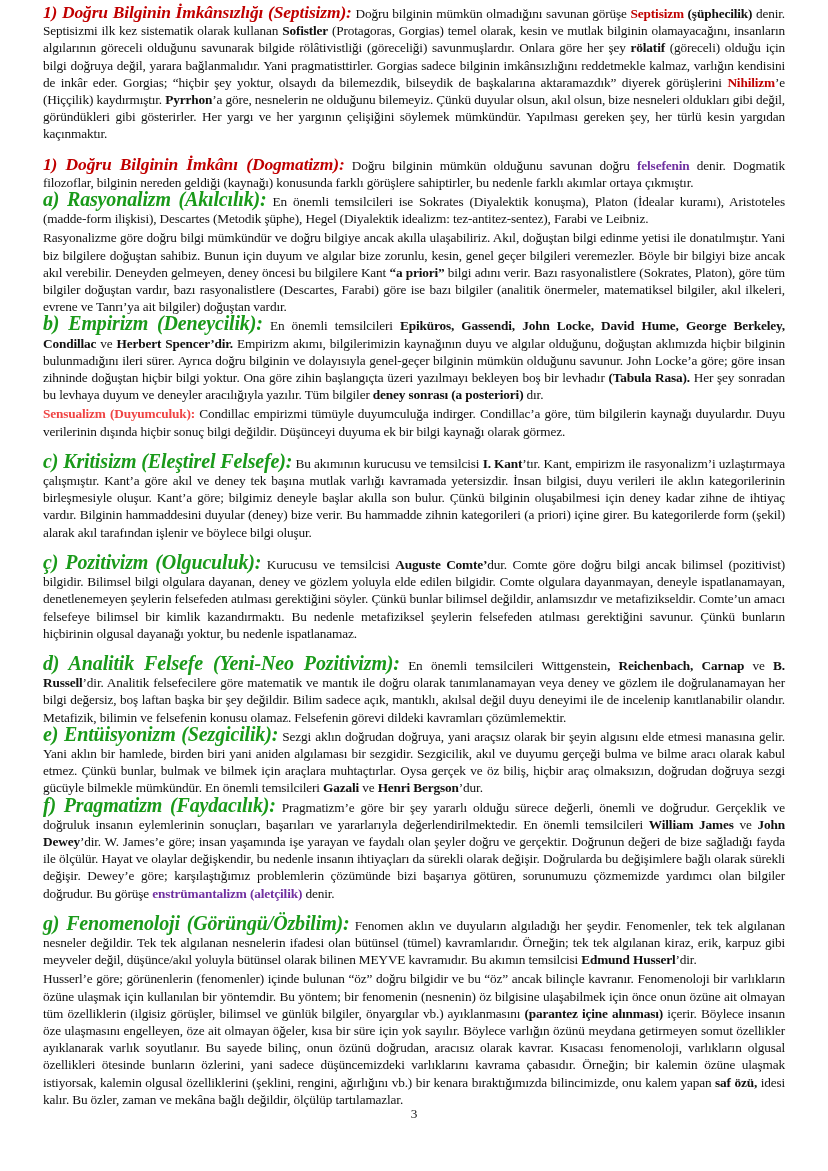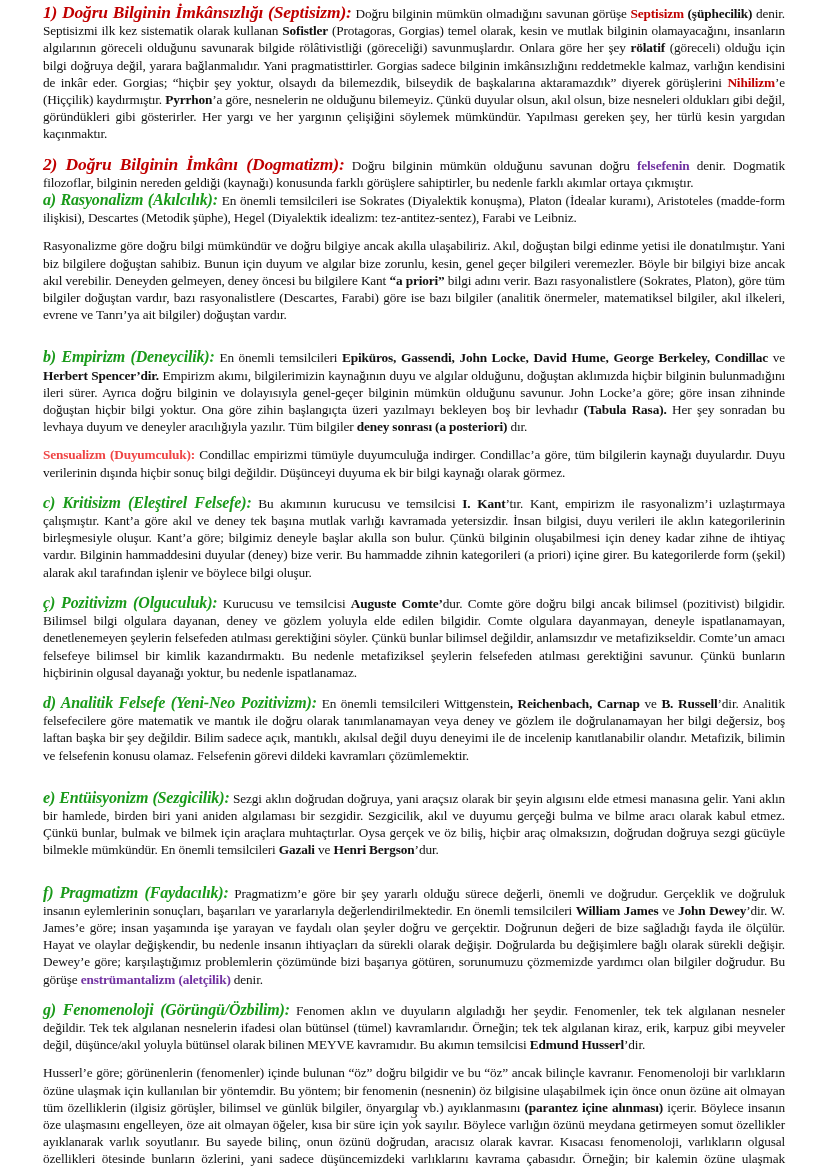--- a/index.html
+++ b/index.html
@@ -7,45 +7,45 @@
     width: 828px; height: 1171px; overflow: hidden; position: relative;
     font-family: "Liberation Serif", "DejaVu Serif", serif;
     color: #111111;
   }
   .page { position: absolute; left: 43px; top: 4px; width: 742px; }
   p {
     margin: 0; font-size: 13.3px; line-height: 17.2px;
     text-align: justify; text-justify: inter-word;
     letter-spacing: -0.15px;
   }
-  .gap-sm { margin-top: 11px; }
-  .gap-md { margin-top: 25px; }
+  .gap-sm { margin-top: 2px; }
+  .gap-md { margin-top: 0; }
   .gap-lg { margin-top: 13px; }
   .h-main { color: #c00000; font-weight: bold; font-style: italic; font-size: 17.5px; }
-  .h-sub { color: #1a9a1a; font-weight: bold; font-style: italic; font-size: 16px; }
+  .h-sub { color: #1a9a1a; font-weight: bold; font-style: italic; font-size: 20px; }
   .h-sens { color: #ef4444; font-weight: bold; }
   .red-b { color: #c00000; font-weight: bold; }
   .purple-b { color: #7030a0; font-weight: bold; }
   b { font-weight: bold; }
   .page-num {
     position: absolute; left: 0; width: 828px; top: 1106px;
     text-align: center; font-size: 13.3px;
   }
 </style>
 </head>
 <body>
 
 <div class="page">
 
   <p>
     <span class="h-main">1) Doğru Bilginin İmkânsızlığı (Septisizm):</span><span> Doğru bilginin mümkün olmadığını savunan görüşe </span><span class="red-b">Septisizm</span><span> </span><b>(şüphecilik)</b><span> denir. Septisizmi ilk kez sistematik olarak kullanan </span><b>Sofistler</b><span> (Protagoras, Gorgias) temel olarak, kesin ve mutlak bilginin olamayacağını, insanların algılarının göreceli olduğunu savunarak bilgide rölâtivistliği (göreceliği) savunmuşlardır. Onlara göre her şey </span><b>rölatif</b><span> (göreceli) olduğu için bilgi doğruya değil, yarara bağlanmalıdır. Yani pragmatisttirler.  Gorgias sadece bilginin imkânsızlığını reddetmekle kalmaz, varlığın kendisini de inkâr eder. Gorgias;  “hiçbir şey yoktur, olsaydı da bilemezdik, bilseydik de başkalarına aktaramazdık” diyerek görüşlerini </span><span class="red-b">Nihilizm</span><span>’e (Hiççilik) kaydırmıştır. </span><b>Pyrrhon</b><span>’a göre, nesnelerin ne olduğunu bilemeyiz. Çünkü duyular olsun, akıl olsun, bize nesneleri oldukları gibi değil, göründükleri gibi gösterirler. Her yargı ve her yargının çelişiğini söylemek mümkündür. Yapılması gereken şey, her türlü kesin yargıdan kaçınmaktır.</span>
   </p>
 
   <p class="gap-lg">
-    <span class="h-main">2) Doğru Bilginin İmkânı (Dogmatizm):</span><span> Doğru bilginin mümkün olduğunu savunan doğru </span><span class="purple-b">felsefenin</span><span> denir. Dogmatik filozoflar, bilginin nereden geldiği (kaynağı) konusunda farklı görüşlere sahiptirler, bu nedenle farklı akımlar ortaya çıkmıştır.</span>
+    <span class="h-main">1) Doğru Bilginin İmkânı (Dogmatizm):</span><span> Doğru bilginin mümkün olduğunu savunan doğru </span><span class="purple-b">felsefenin</span><span> denir. Dogmatik filozoflar, bilginin nereden geldiği (kaynağı) konusunda farklı görüşlere sahiptirler, bu nedenle farklı akımlar ortaya çıkmıştır.</span>
   </p>
 
   <p>
     <span class="h-sub">a) Rasyonalizm (Akılcılık):</span><span> En önemli temsilcileri ise Sokrates (Diyalektik konuşma), Platon (İdealar kuramı), Aristoteles (madde-form ilişkisi), Descartes (Metodik şüphe), Hegel (Diyalektik idealizm: tez-antitez-sentez), Farabi ve Leibniz.</span>
   </p>
   <p class="gap-sm">
     <span>Rasyonalizme göre doğru bilgi mümkündür ve doğru bilgiye ancak akılla ulaşabiliriz. Akıl, doğuştan bilgi edinme yetisi ile donatılmıştır. Yani biz bilgilere doğuştan sahibiz.  Bunun için duyum ve algılar bize zorunlu, kesin, genel geçer bilgileri veremezler. Böyle bir bilgiyi bize ancak akıl verebilir. Deneyden gelmeyen, deney öncesi bu bilgilere Kant </span><b>“a priori”</b><span> bilgi adını verir. Bazı rasyonalistlere (Sokrates, Platon), göre tüm bilgiler doğuştan vardır, bazı rasyonalistlere (Descartes, Farabi) göre ise bazı bilgiler (analitik önermeler, matematiksel bilgiler, akıl ilkeleri, evrene ve Tanrı’ya ait bilgiler) doğuştan vardır.</span>
   </p>
 
   <p class="gap-md">

